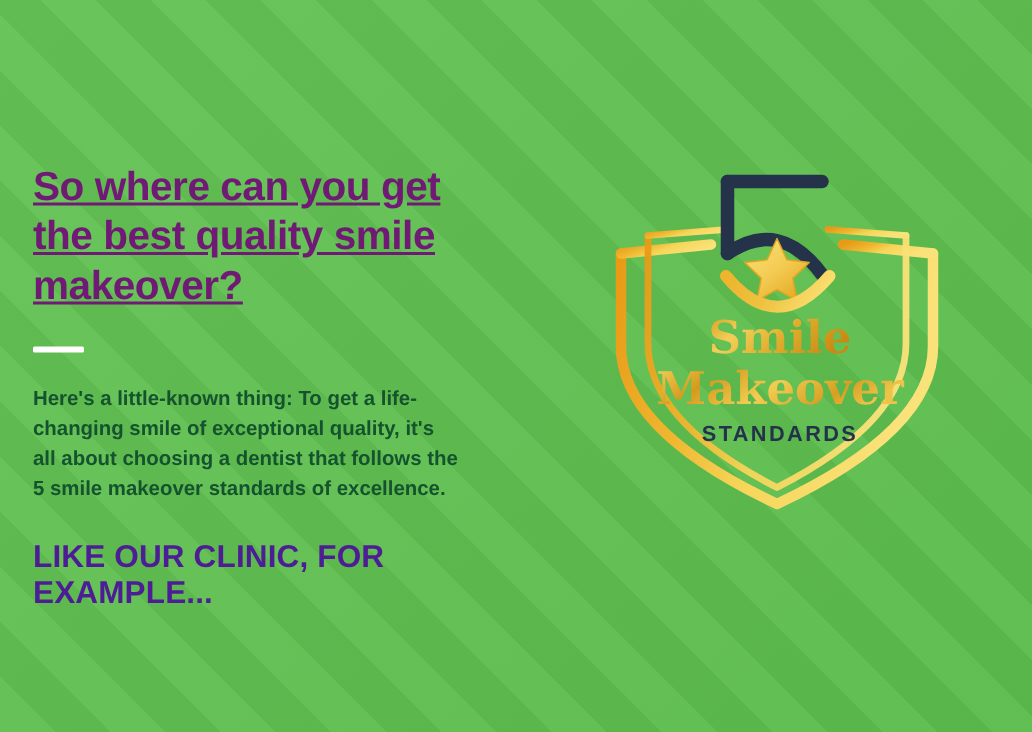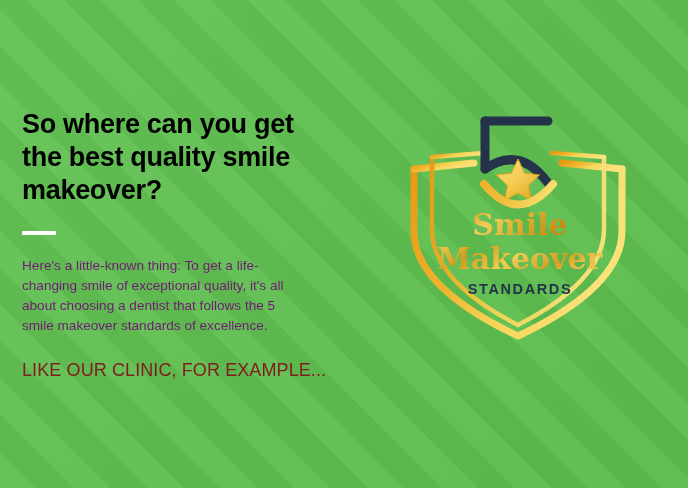--- a/index.html
+++ b/index.html
@@ -42,52 +42,53 @@
   
   .text-col {
     position: absolute;
     left: 22px;
     top: 108px;
     width: 320px;
   }
 
   .headline {
     margin: 0;
-    color: #000000;
+    color: #701a75;
     font-size: 27px;
     font-weight: bold;
     line-height: 33px;
     letter-spacing: -0.3px;
     width: 300px;
+    text-decoration: underline;
   }
 
   .divider {
     width: 34px;
     height: 4px;
     background: #ffffff;
     border-radius: 1px;
     margin-top: 24px;
   }
 
   .body-copy {
     margin: 0;
     margin-top: 21px;
-    color: #701a75;
+    color: #14532d;
     font-size: 13.6px;
     line-height: 20px;
     width: 286px;
-    font-weight: normal;
+    font-weight: bold;
   }
 
   .cta {
     margin: 0;
     margin-top: 24px;
-    color: #7f1d1d;
-    font-size: 18px;
-    font-weight: normal;
+    color: #4c1d95;
+    font-size: 21px;
+    font-weight: bold;
     letter-spacing: 0.1px;
   }
 
   
   .badge {
     position: absolute;
     left: 398px;
     top: 91px;
     width: 244px;
     height: 252px;

